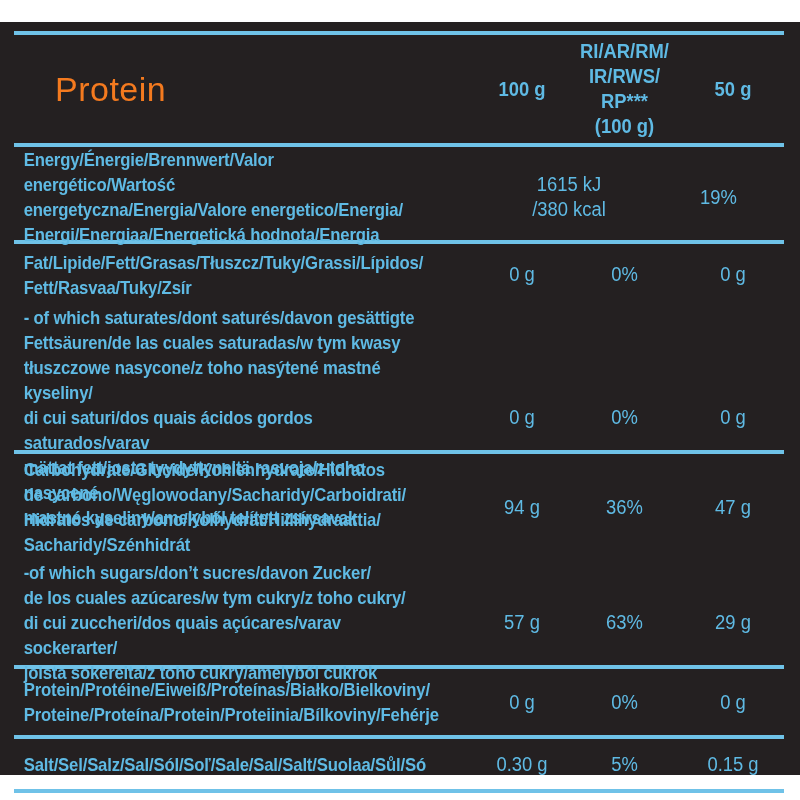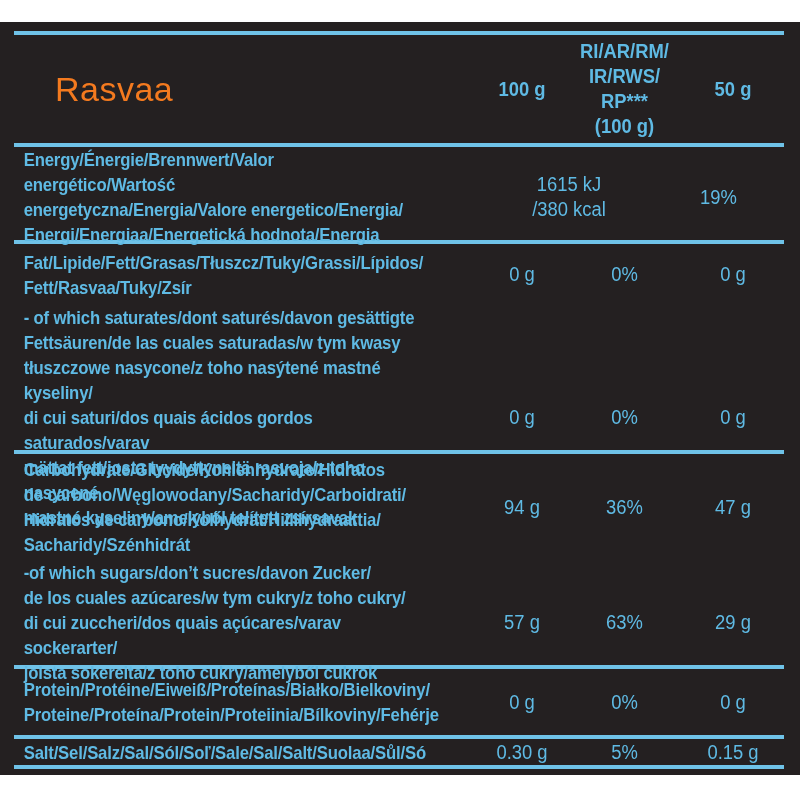--- a/index.html
+++ b/index.html
@@ -29,21 +29,21 @@
     align-items:center;
   }
   
   .h-header{height:108px;}
   .h-energy{height:93px;gap:47px;}
   .h-fat{height:61px;}
   .h-sat{height:145px;}
   .h-carb{height:106px;}
   .h-sugar{height:105px;}
   .h-protein{height:66px;}
-  .h-salt{height:26px;}
+  .h-salt{height:50px;}
 
   .label{
     padding-left:11px;
     color:#5fbae4;
     font-weight:700;
     font-size:19px;
     line-height:25px;
     letter-spacing:-0.2px;
     white-space:pre-line;
     transform:scaleX(0.88);
@@ -68,21 +68,21 @@
     letter-spacing:0.5px;
   }
 </style>
 </head>
 <body>
 
 <div class="panel">
   <div class="ntable">
 
     <div class="section nrow h-header">
-      <div class="title">Rasvaa</div>
+      <div class="title">Protein</div>
       <div class="val hval">100 g</div>
       <div class="val hval">RI/AR/RM/
 IR/RWS/
 RP***
 (100 g)</div>
       <div class="val hval">50 g</div>
     </div>
 
     <div class="section">
       <div class="nrow h-energy">

